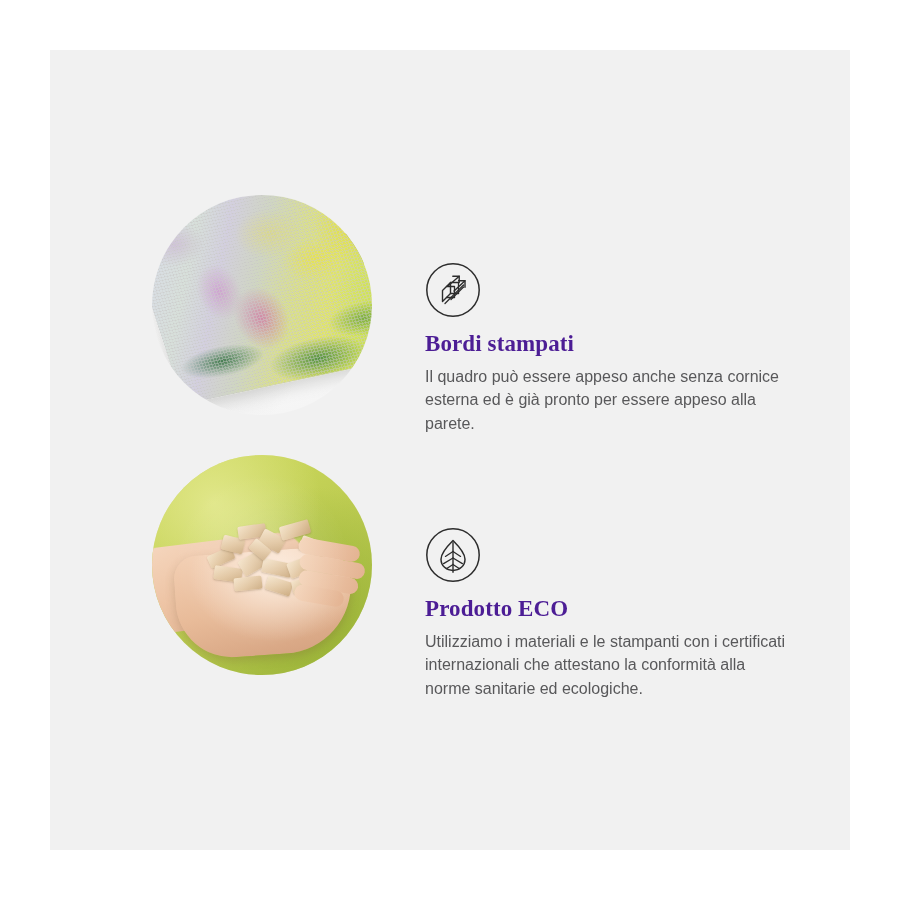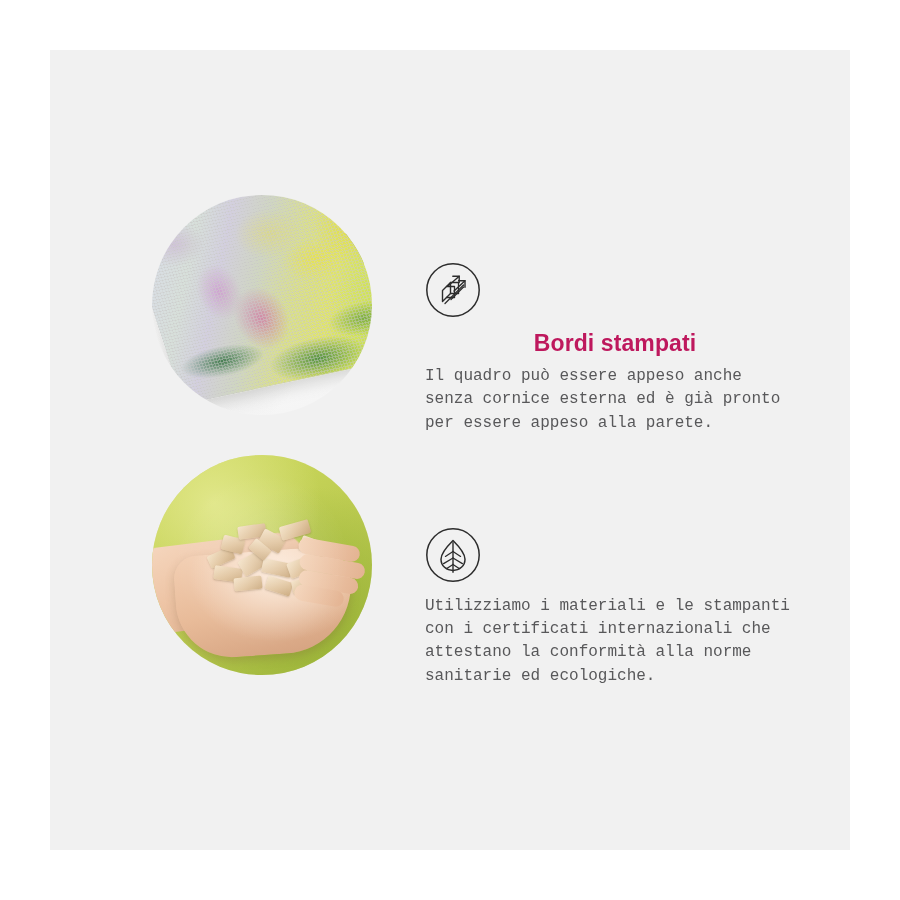--- a/index.html
+++ b/index.html
@@ -244,31 +244,30 @@
   .text-block {
     position: absolute;
     left: 375px;
     width: 380px;
   }
   .feature-1 .text-block { top: 140px; }
   .feature-2 .text-block { top: 145px; }
 
   .feature-title {
     margin: 0 0 8px 0;
-    font-family: Liberation Sans, sans-serif;
+    font-family: Liberation Serif, serif;
     font-size: 23px;
     font-weight: 600;
     line-height: 1.18;
-    color: #be185d;
+    color: #4c1d95;
     letter-spacing: 0.1px;
-    text-align: center;
   }
   .feature-body {
     margin: 0;
-    font-family: Liberation Mono, monospace;
+    font-family: Liberation Sans, sans-serif;
     font-size: 16px;
     font-weight: 400;
     line-height: 1.45;
     color: #58585a;
     max-width: 368px;
   }
 </style>
 </head>
 <body>
 
@@ -358,18 +357,19 @@
           <path d="M28 31 L37.4 36.6" stroke="#2c2c2c" stroke-width="1.25" stroke-linecap="round"></path>
           <path d="M28 37.4 L34.2 41.6" stroke="#2c2c2c" stroke-width="1.25" stroke-linecap="round"></path>
 
           <path d="M28 24.4 L20.4 29.4" stroke="#2c2c2c" stroke-width="1.25" stroke-linecap="round"></path>
           <path d="M28 31 L18.6 36.6" stroke="#2c2c2c" stroke-width="1.25" stroke-linecap="round"></path>
           <path d="M28 37.4 L21.8 41.6" stroke="#2c2c2c" stroke-width="1.25" stroke-linecap="round"></path>
         </svg>
       </div>
 
       <div class="text-block">
+        <h2 class="feature-title">Prodotto ECO</h2>
         <p class="feature-body">Utilizziamo i materiali e le stampanti con i certificati internazionali che attestano la conformità alla norme sanitarie ed ecologiche.</p>
       </div>
     </section>
 
   </div>
 </div>
 
 </body></html>

